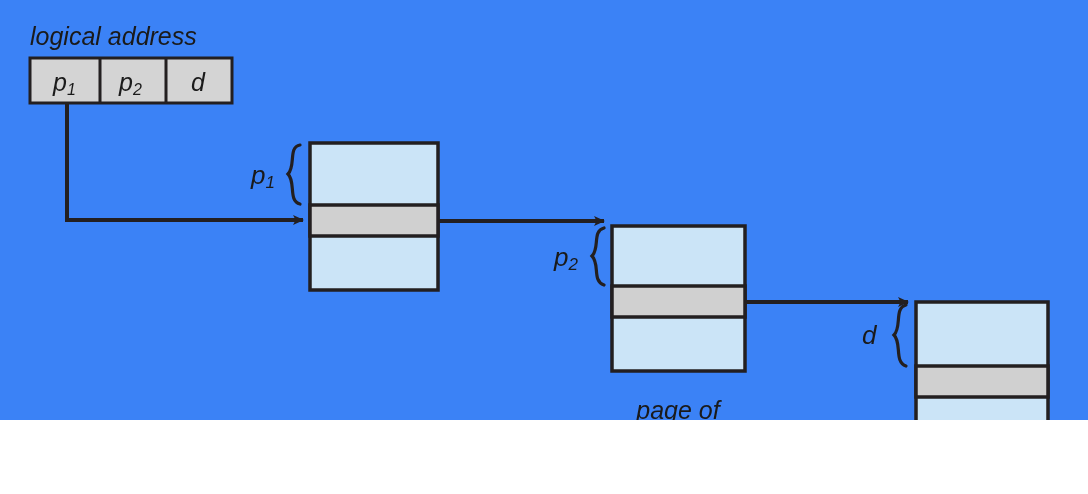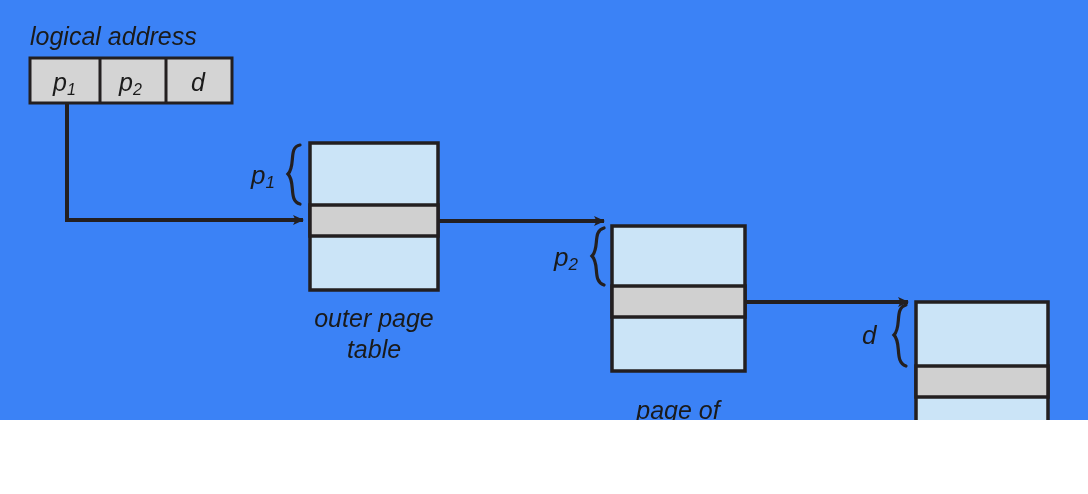--- a/index.html
+++ b/index.html
@@ -139,19 +139,17 @@
   <div class="bracelabel" style="left:251px; top:160px;">
     <span>p</span><sub>1</sub>
   </div>
   <div class="bracelabel" style="left:554px; top:242px;">
     <span>p</span><sub>2</sub>
   </div>
   <div class="bracelabel" style="left:862px; top:320px;">
     <span>d</span><sub></sub>
   </div>
 
-  <div class="caption-block" style="left:274px; top:303px; width:200px;">outer page
-table</div>
 
   <div class="caption-block" style="left:578px; top:383px; width:200px;margin-top:12px;">page of
 page table</div>
 
 </div>
 
 </body></html>

